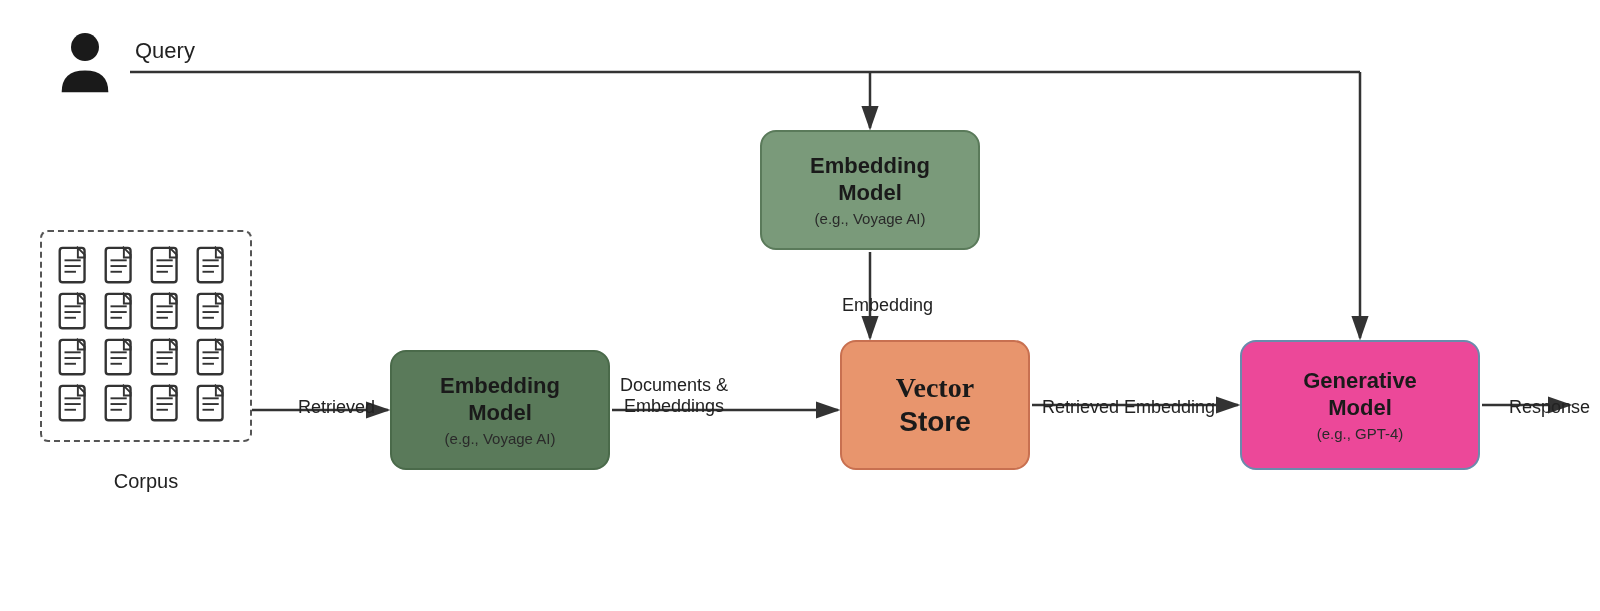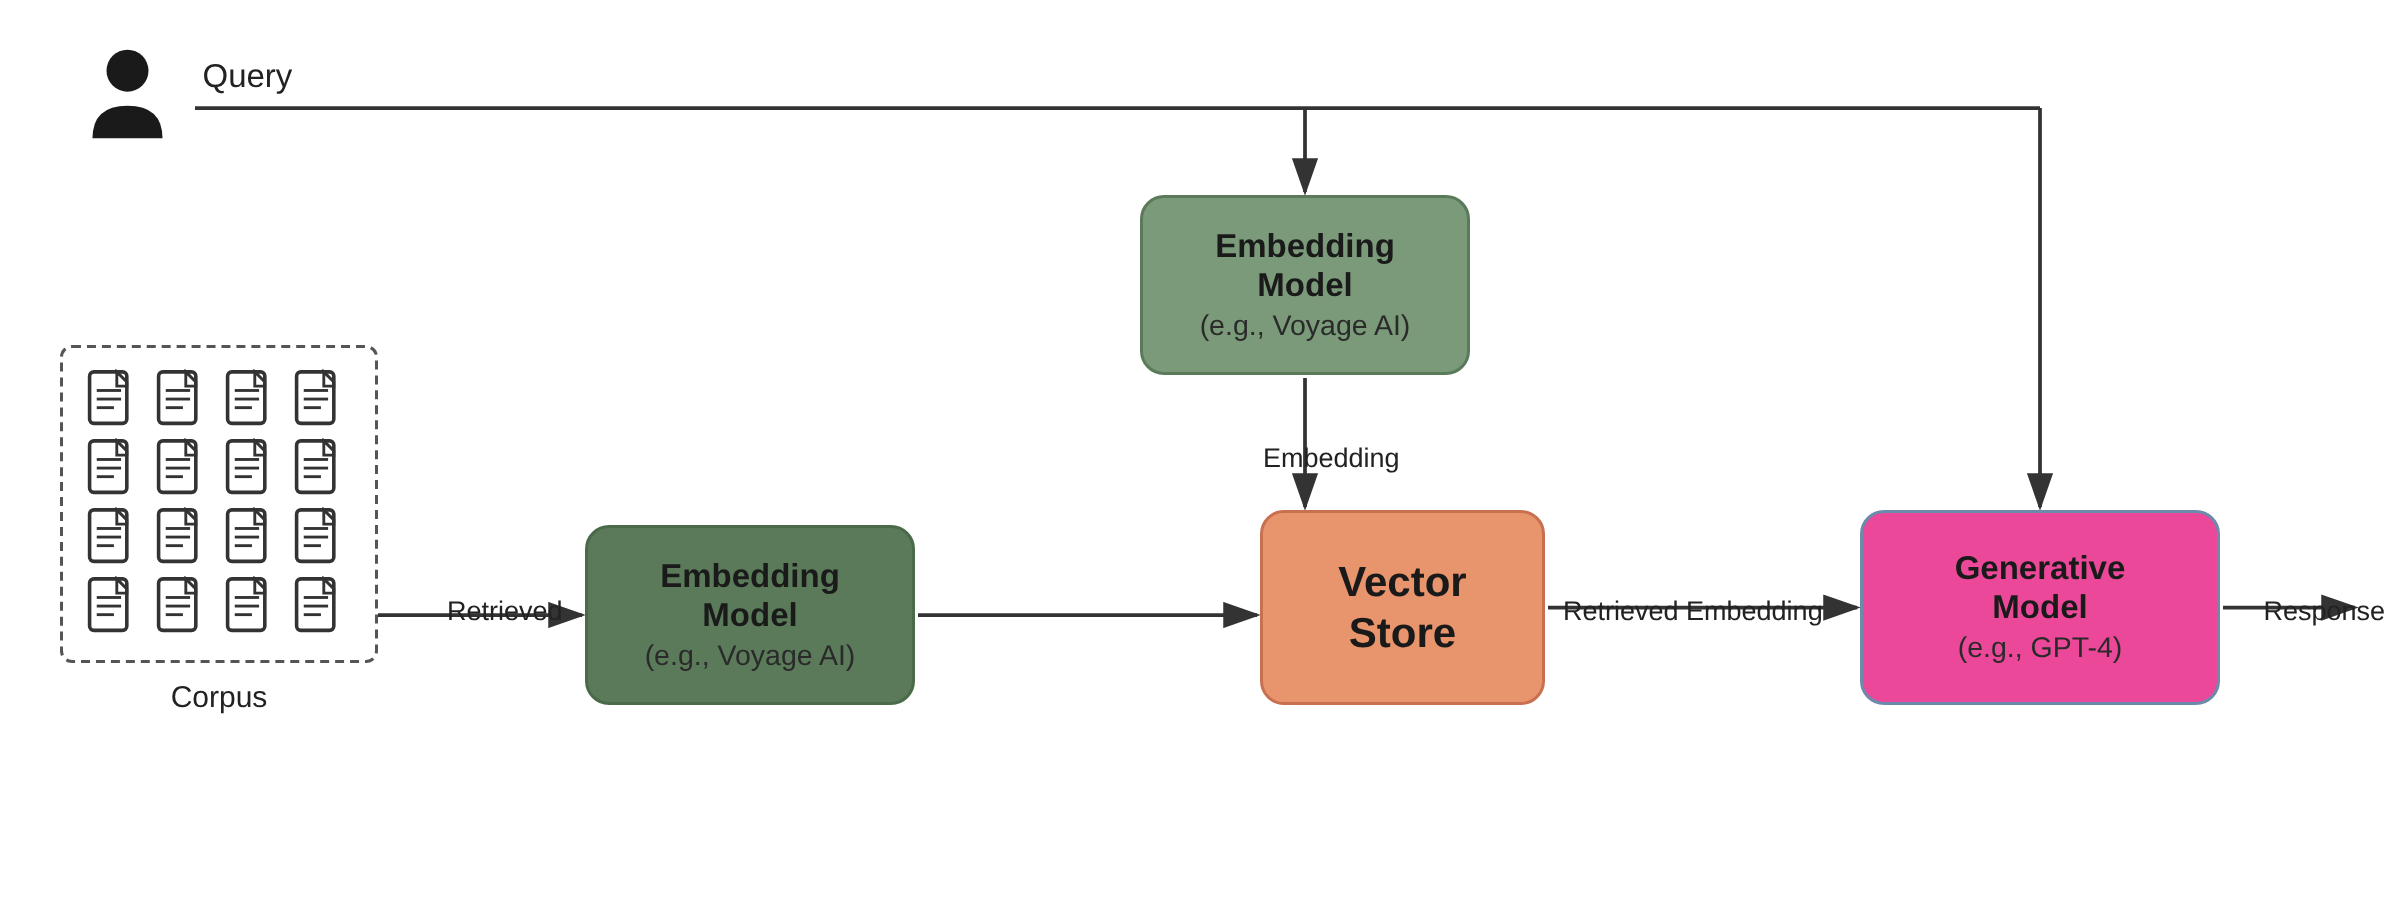--- a/index.html
+++ b/index.html
@@ -72,21 +72,21 @@
       gap: 4px;
       background: #fff;
     }
 
     .doc-icon {
       width: 38px;
       height: 42px;
     }
 
     .corpus-label {
-      margin-top: 12px;
+      margin-top: 28px;
       font-size: 20px;
       color: #222;
     }
 
     
     .box {
       position: absolute;
       border-radius: 16px;
       display: flex;
       flex-direction: column;
@@ -132,21 +132,21 @@
     }
 
     .box-title {
       font-size: 22px;
       font-weight: bold;
       color: #1a1a1a;
       line-height: 1.2;
     }
 
     .box-subtitle {
-      font-size: 19px;
+      font-size: 15px;
       color: #2a2a2a;
       margin-top: 4px;
     }
 
     
     .arrow-label {
       position: absolute;
       font-size: 18px;
       color: #222;
     }
@@ -333,20 +333,24 @@
           <line x1="8" y1="21" x2="25" y2="21" stroke="#333" stroke-width="2"></line>
           <line x1="8" y1="27" x2="20" y2="27" stroke="#333" stroke-width="2"></line>
           <path d="M22 2 L29 9 L29 12 L22 12 Z" fill="none" stroke="#333" stroke-width="2"></path>
         </svg>
     </div>
     <span class="corpus-label">Corpus</span>
   </div>
 
   <span class="arrow-label label-documents">Retrieved</span>
 
+  <div class="arrow-label label-docs-embeddings">
+    <div>Documents &amp;</div>
+    <div>Embeddings</div>
+  </div>
 
   <span class="arrow-label label-embedding">Embedding</span>
 
   <div class="arrow-label label-retrieved">
     <div>Retrieved Embedding</div>
   </div>
 
   <span class="arrow-label label-response">Response</span>
 
   <div class="box embedding-model-bottom">
@@ -355,21 +359,21 @@
     <span class="box-subtitle">(e.g., Voyage AI)</span>
   </div>
 
   <div class="box embedding-model-top">
     <span class="box-title">Embedding</span>
     <span class="box-title">Model</span>
     <span class="box-subtitle">(e.g., Voyage AI)</span>
   </div>
 
   <div class="box vector-store">
-    <span class="box-title" style="font-size:28px;">Vector</span>
+    <span class="box-title" style="font-size:28px;font-family:Liberation Serif, serif;">Vector</span>
     <span class="box-title" style="font-size:28px;">Store</span>
   </div>
 
   <div class="box generative-model">
     <span class="box-title">Generative</span>
     <span class="box-title">Model</span>
     <span class="box-subtitle">(e.g., GPT-4)</span>
   </div>
 
 </div>

